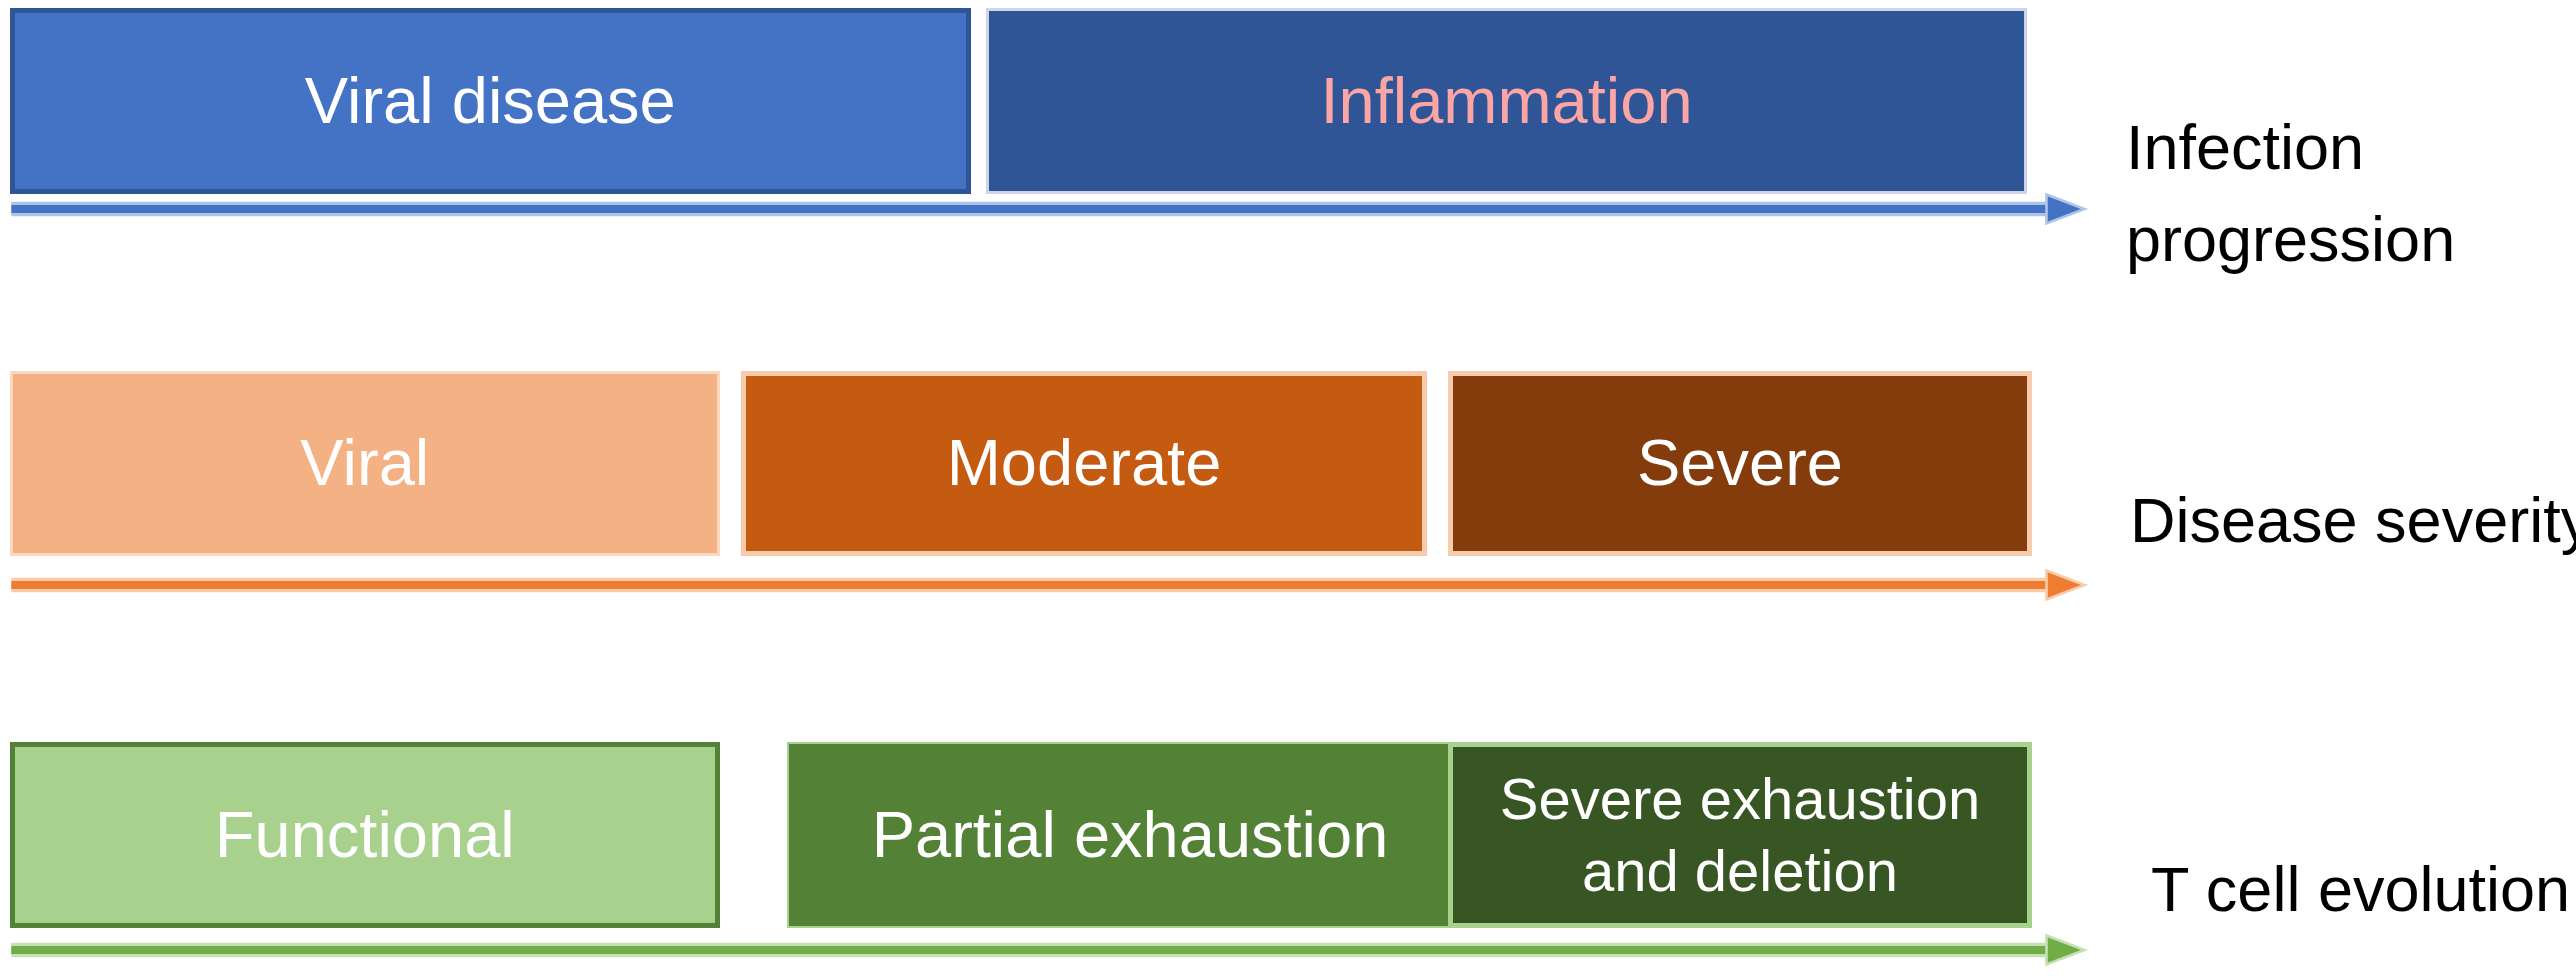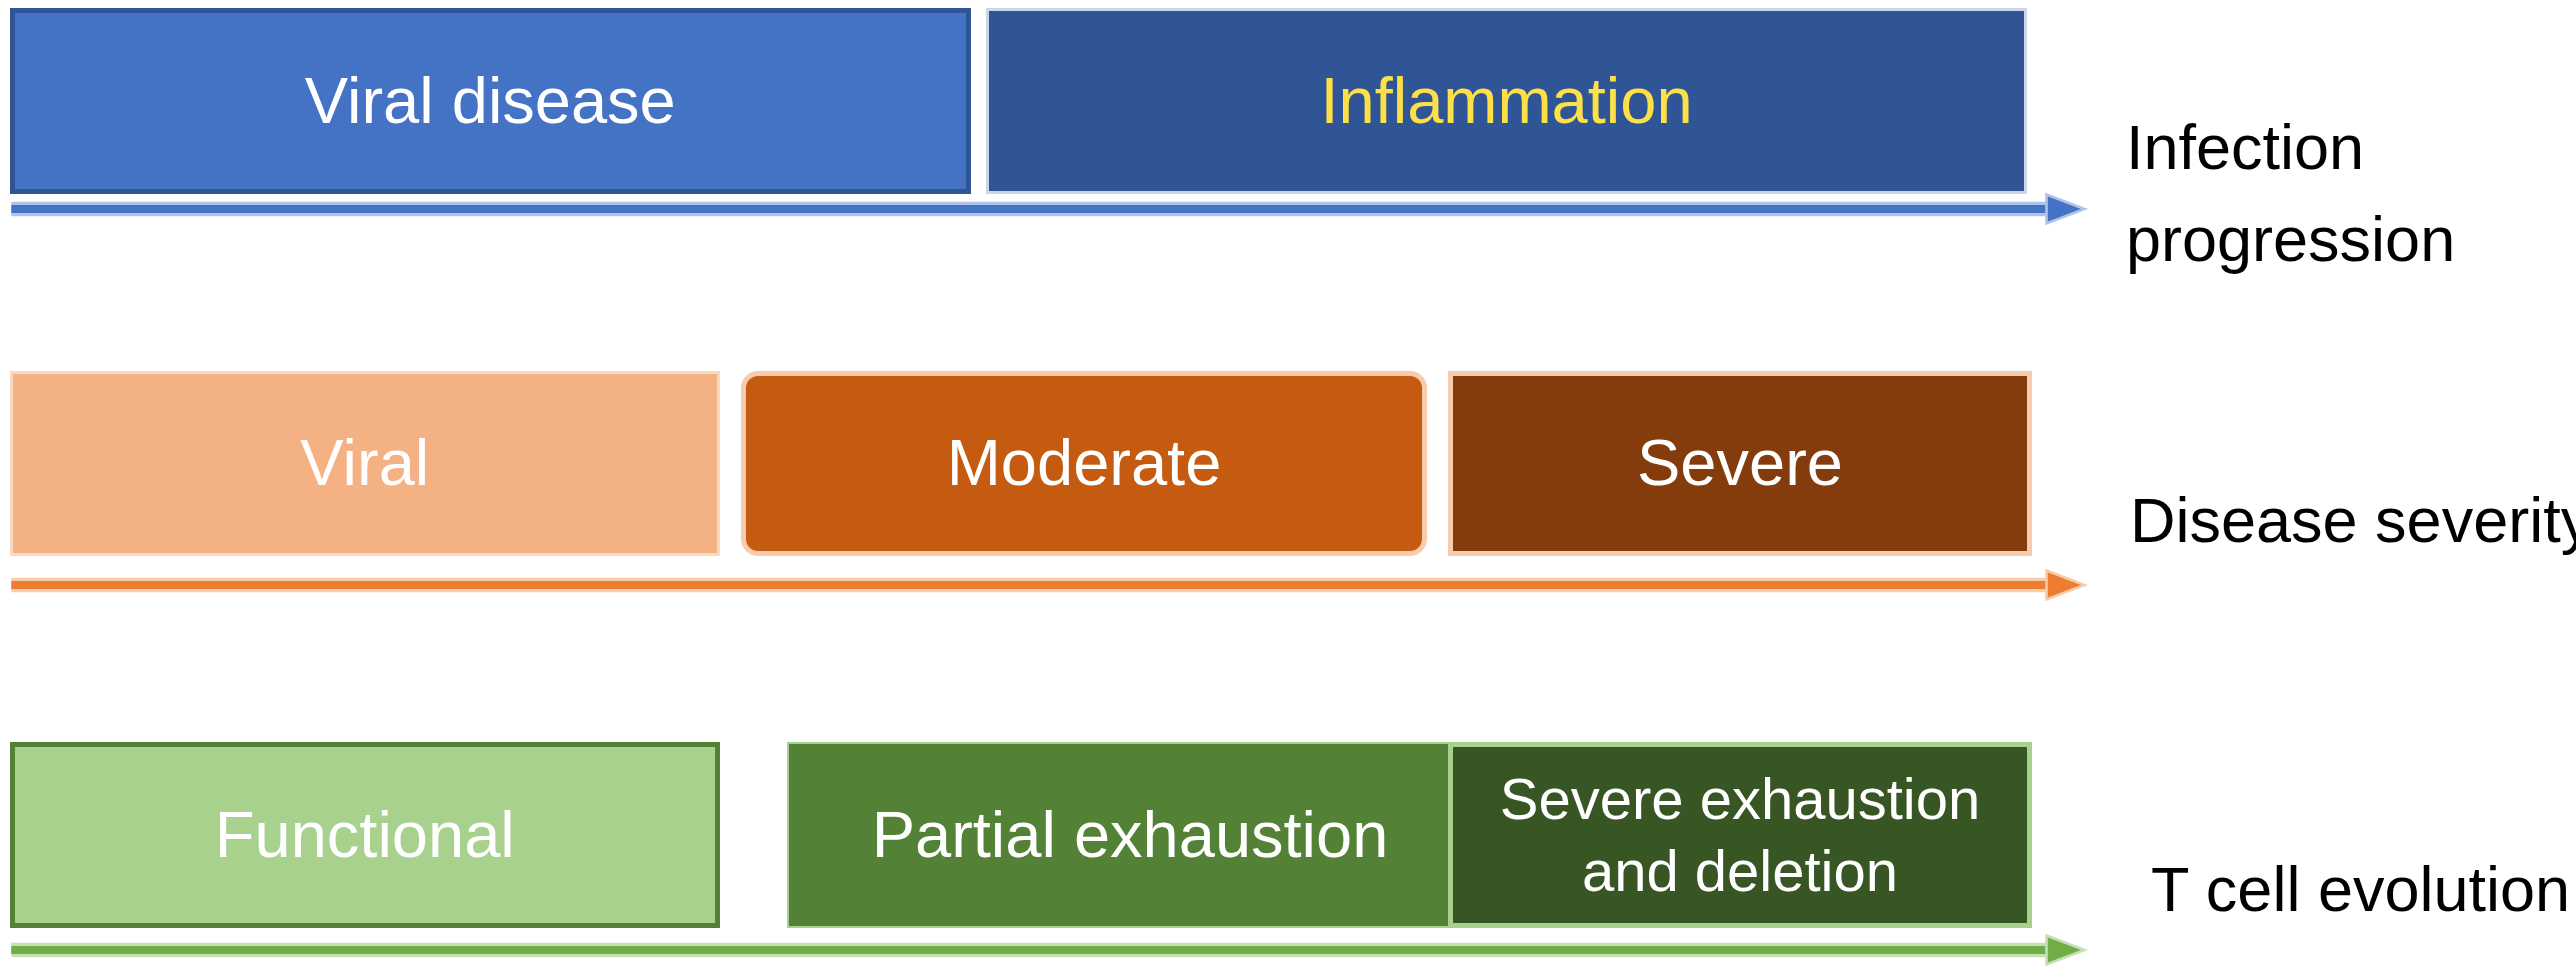--- a/index.html
+++ b/index.html
@@ -47,33 +47,33 @@
   #label-severity  { left:2130px; top:488px;  line-height:65px; white-space:nowrap; }
   #label-tcell     { left:2151px; top:857px; line-height:65px; white-space:nowrap; }
 </style>
 </head>
 <body>
 
 <div id="figure">
 
   <div class="box" id="box-viral" style="background-color: rgb(68, 114, 196); border-color: rgb(47, 85, 151); color: rgb(255, 255, 255);">Viral disease</div>
 
-  <div class="box" id="box-inflammation" style="background-color: rgb(47, 85, 151); border-color: rgb(205, 214, 232); color: #fde047;">Inflammation</div>
+  <div class="box" id="box-inflammation" style="background-color: rgb(47, 85, 151); border-color: rgb(205, 214, 232); color: #fca5a5;">Inflammation</div>
 
   <svg class="arrow-svg" id="arrow-infection" viewBox="0 0 3180 64" preserveAspectRatio="none">
     <line x1="2" y1="32" x2="3118" y2="32" stroke-width="22" stroke-linecap="butt" stroke="#AEC5E8"></line>
     <line x1="2" y1="32" x2="3118" y2="32" stroke-width="12" stroke="#4472C4"></line>
     <polygon points="3112,10 3170,32 3112,54" stroke-width="4" fill="#4472C4" stroke="#AEC5E8"></polygon>
   </svg>
 
   <div class="side-label" id="label-infection">Infection progression</div>
 
   <div class="box" id="box-mild" style="background-color: rgb(244, 177, 131); border-color: rgb(250, 217, 191); color: rgb(255, 255, 255);">Viral</div>
 
-  <div class="box" id="box-moderate" style="background-color: rgb(197, 90, 17); border-color: rgb(248, 203, 173); color: rgb(255, 255, 255); border-radius: 17px;">Moderate</div>
+  <div class="box" id="box-moderate" style="background-color: rgb(197, 90, 17); border-color: rgb(248, 203, 173); color: rgb(255, 255, 255);">Moderate</div>
 
   <div class="box" id="box-severe" style="background-color: rgb(132, 60, 12); border-color: rgb(248, 203, 173); color: rgb(255, 255, 255);">Severe</div>
 
   <svg class="arrow-svg" id="arrow-severity" viewBox="0 0 3180 64" preserveAspectRatio="none">
     <line x1="2" y1="32" x2="3118" y2="32" stroke-width="22" stroke="#F9CBA8"></line>
     <line x1="2" y1="32" x2="3118" y2="32" stroke-width="12" stroke="#ED7D31"></line>
     <polygon points="3112,10 3170,32 3112,54" stroke-width="4" fill="#ED7D31" stroke="#F9CBA8"></polygon>
   </svg>
 
   <div class="side-label" id="label-severity">Disease severity</div>

